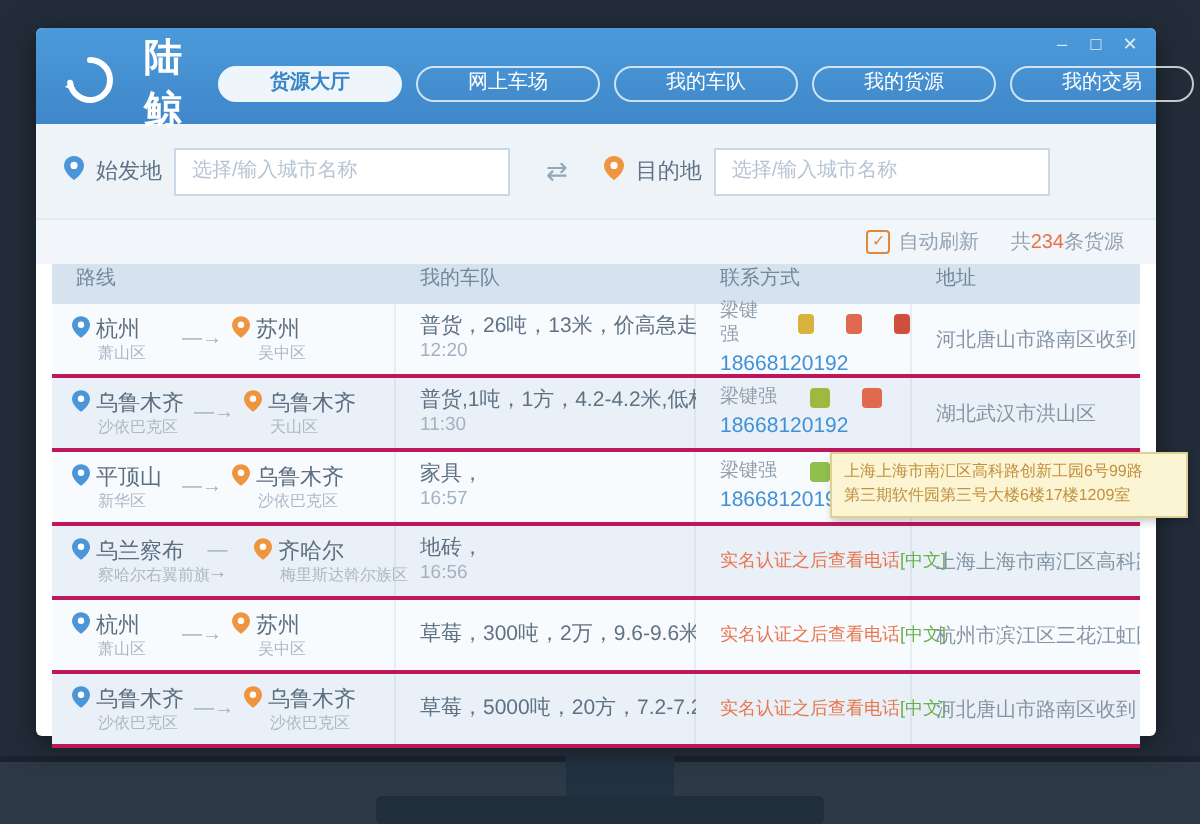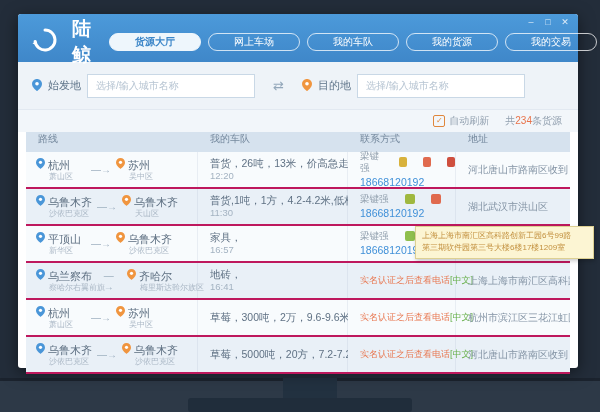--- a/index.html
+++ b/index.html
@@ -275,21 +275,21 @@
                       <path d="M5 0C2.2 0 0 2.2 0 4.9 0 8.6 5 12 5 12s5-3.4 5-7.1C10 2.2 7.8 0 5 0z" fill="#f0953f"></path>
                       <circle cx="5" cy="4.7" r="1.8" fill="#fff"></circle>
                     </svg></span>
                   <span>齐哈尔</span>
                 </span>
                 <span class="district">梅里斯达斡尔族区</span>
               </span>
             </div>
             <div class="tc c2 bc col">
               <span class="cargo-line">地砖，</span>
-              <span class="cargo-time">16:41</span>
+              <span class="cargo-time">16:56</span>
             </div>
             <div class="tc c3 bc col">
               <span class="auth"><span>实名认证之后查看电话</span><span class="tag">[中文]</span></span>
             </div>
             <div class="tc c4 addr">上海上海市南汇区高科路锦科...</div>
           </div>
           <div class="trow">
             <div class="tc c1 bc route">
               <span class="place">
                 <span class="city">

